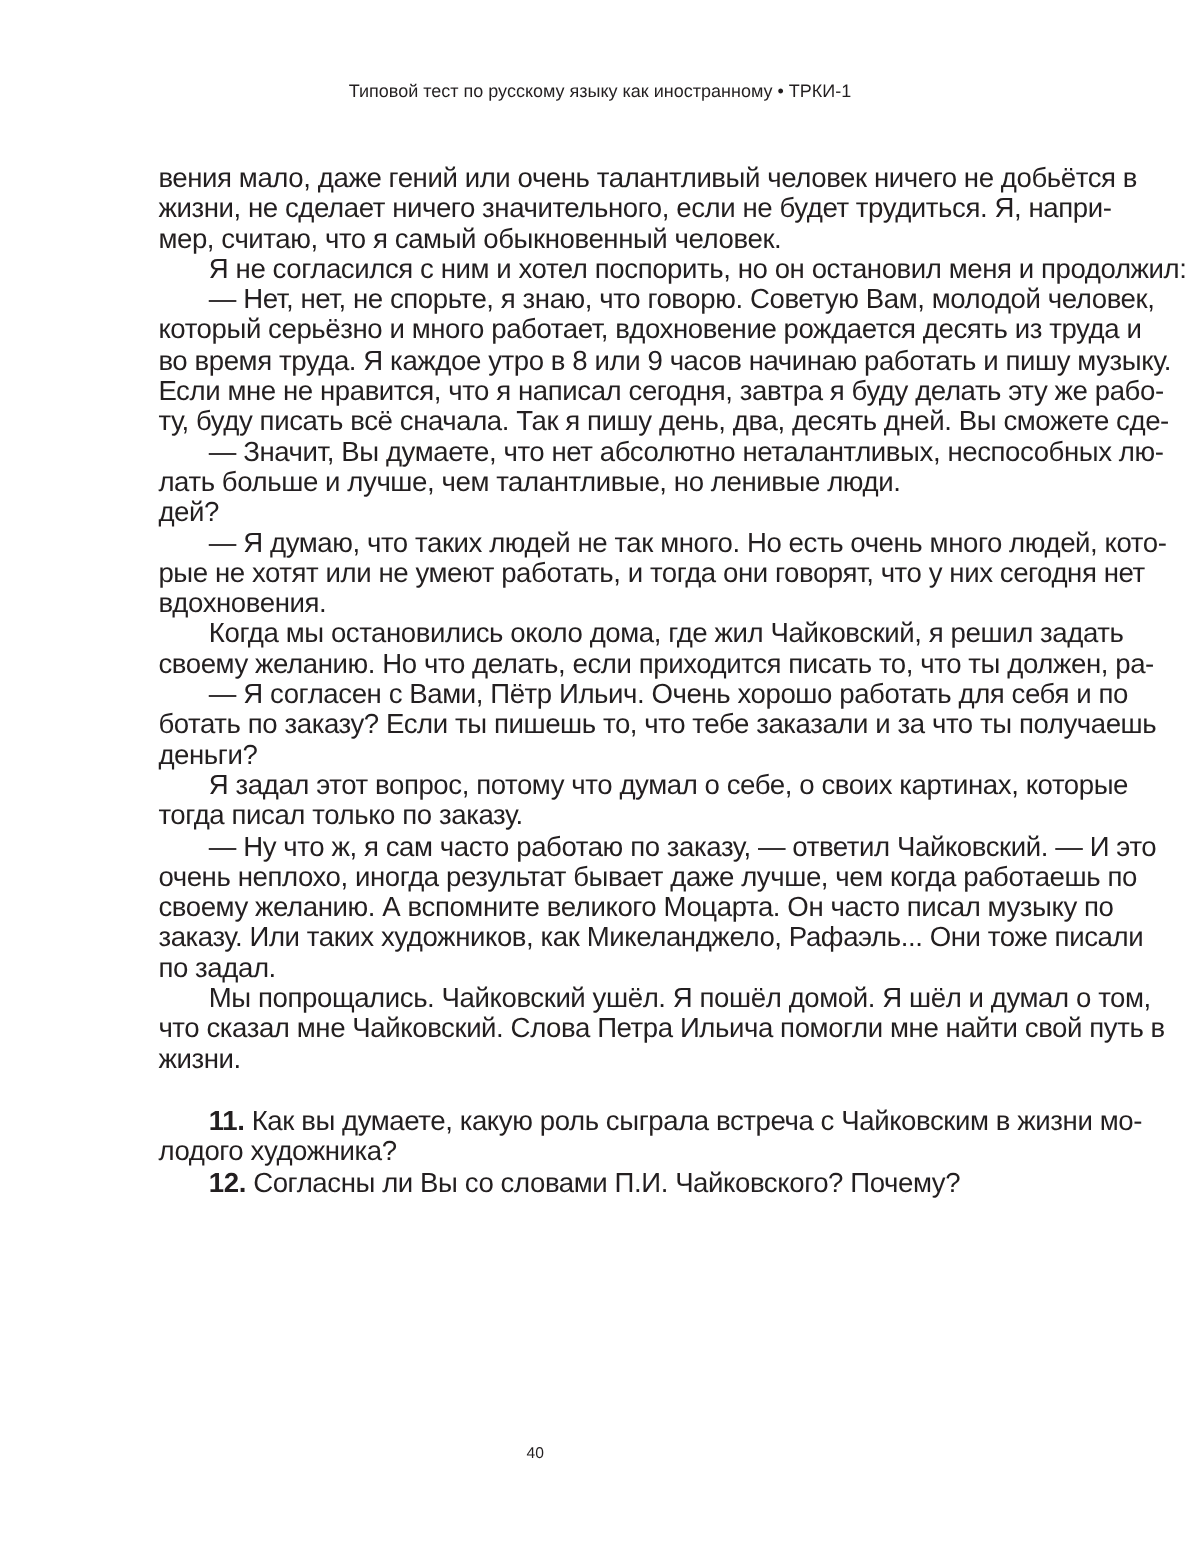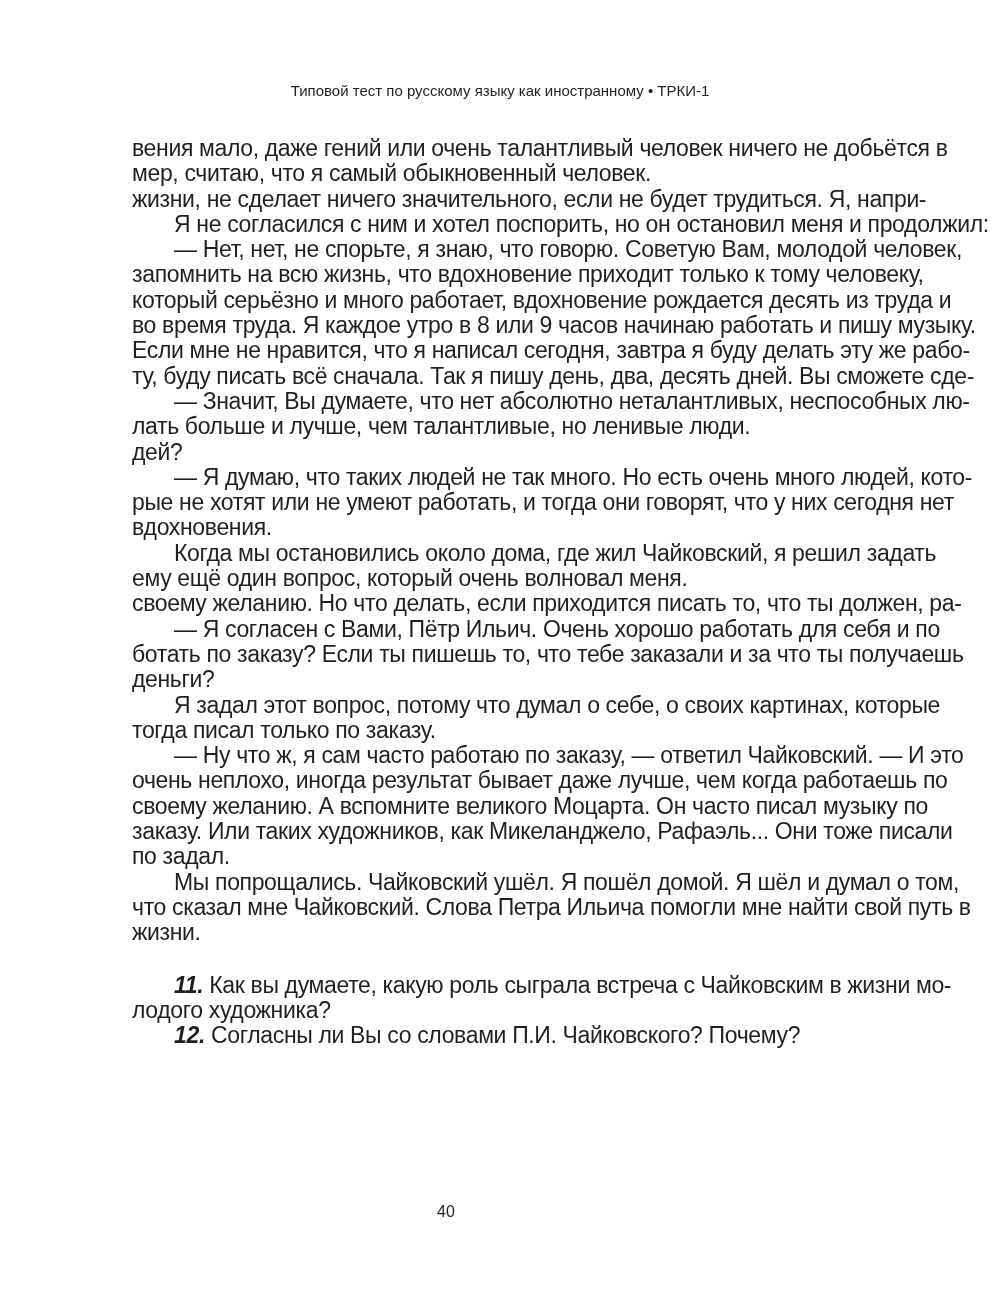--- a/index.html
+++ b/index.html
@@ -1,54 +1,52 @@
 <!DOCTYPE html>
 <html><head>
   <meta charset="utf-8">
   <style>
     html, body { margin: 0; padding: 0; background: #ffffff; }
     body { width: 1000px; height: 1300px; position: relative; overflow: hidden;
            font-family: "Liberation Sans", sans-serif; color: #231f20; }
-    .running-head { position: absolute; top: 82px; left: 0; width: 1000px; text-align: center;
+    .running-head { position: absolute; top: 68px; left: 0; width: 1000px; text-align: center;
                     font-size: 15px; color: #231f20; }
     .body-text { position: absolute; top: 136px; left: 132px; width: 758px; }
     .line { font-size: 23px; line-height: 25.3px; height: 25.3px; white-space: nowrap;
             text-align: justify; text-align-last: justify; letter-spacing: -0.35px; transform-origin: left; }
     .line.last { text-align-last: left; }
     .line.indent { padding-left: 42px; }
     .gap { height: 27px; }
-    .qnum { font-weight: bold; font-style: italic; }
+    .qnum { font-weight: bold; }
     .page-number { position: absolute; top: 1203px; left: 0; width: 892px; text-align: center;
-                   font-size: 16px; color: #231f20; }
+                   font-size: 13px; color: #231f20; }
   </style>
 </head>
 <body>
 
 <div class="running-head">Типовой тест по русскому языку как иностранному • ТРКИ-1</div>
 
 <div class="body-text">
   <div id="text-lines">
       <div class="line">вения мало, даже гений или очень талантливый человек ничего не добьётся в</div>
+      <div class="line">жизни, не сделает ничего значительного, если не будет трудиться. Я, напри-</div>
       <div class="line last">мер, считаю, что я самый обыкновенный человек.</div>
-      <div class="line">жизни, не сделает ничего значительного, если не будет трудиться. Я, напри-</div>
       <div class="line indent">Я не согласился с ним и хотел поспорить, но он остановил меня и продолжил:</div>
       <div class="line indent">— Нет, нет, не спорьте, я знаю, что говорю. Советую Вам, молодой человек,</div>
-      <div class="line">запомнить на всю жизнь, что вдохновение приходит только к тому человеку,</div>
       <div class="line">который серьёзно и много работает, вдохновение рождается десять из труда и</div>
       <div class="line">во время труда. Я каждое утро в 8 или 9 часов начинаю работать и пишу музыку.</div>
       <div class="line">Если мне не нравится, что я написал сегодня, завтра я буду делать эту же рабо-</div>
       <div class="line">ту, буду писать всё сначала. Так я пишу день, два, десять дней. Вы сможете сде-</div>
       <div class="line indent">— Значит, Вы думаете, что нет абсолютно неталантливых, неспособных лю-</div>
       <div class="line last">лать больше и лучше, чем талантливые, но ленивые люди.</div>
       <div class="line last">дей?</div>
       <div class="line indent">— Я думаю, что таких людей не так много. Но есть очень много людей, кото-</div>
       <div class="line">рые не хотят или не умеют работать, и тогда они говорят, что у них сегодня нет</div>
       <div class="line last">вдохновения.</div>
       <div class="line indent">Когда мы остановились около дома, где жил Чайковский, я решил задать</div>
-      <div class="line last">ему ещё один вопрос, который очень волновал меня.</div>
       <div class="line">своему желанию. Но что делать, если приходится писать то, что ты должен, ра-</div>
       <div class="line indent">— Я согласен с Вами, Пётр Ильич. Очень хорошо работать для себя и по</div>
       <div class="line">ботать по заказу? Если ты пишешь то, что тебе заказали и за что ты получаешь</div>
       <div class="line last">деньги?</div>
       <div class="line indent">Я задал этот вопрос, потому что думал о себе, о своих картинах, которые</div>
       <div class="line last">тогда писал только по заказу.</div>
       <div class="line indent">— Ну что ж, я сам часто работаю по заказу, — ответил Чайковский. — И это</div>
       <div class="line">очень неплохо, иногда результат бывает даже лучше, чем когда работаешь по</div>
       <div class="line">своему желанию. А вспомните великого Моцарта. Он часто писал музыку по</div>
       <div class="line">заказу. Или таких художников, как Микеланджело, Рафаэль... Они тоже писали</div>

